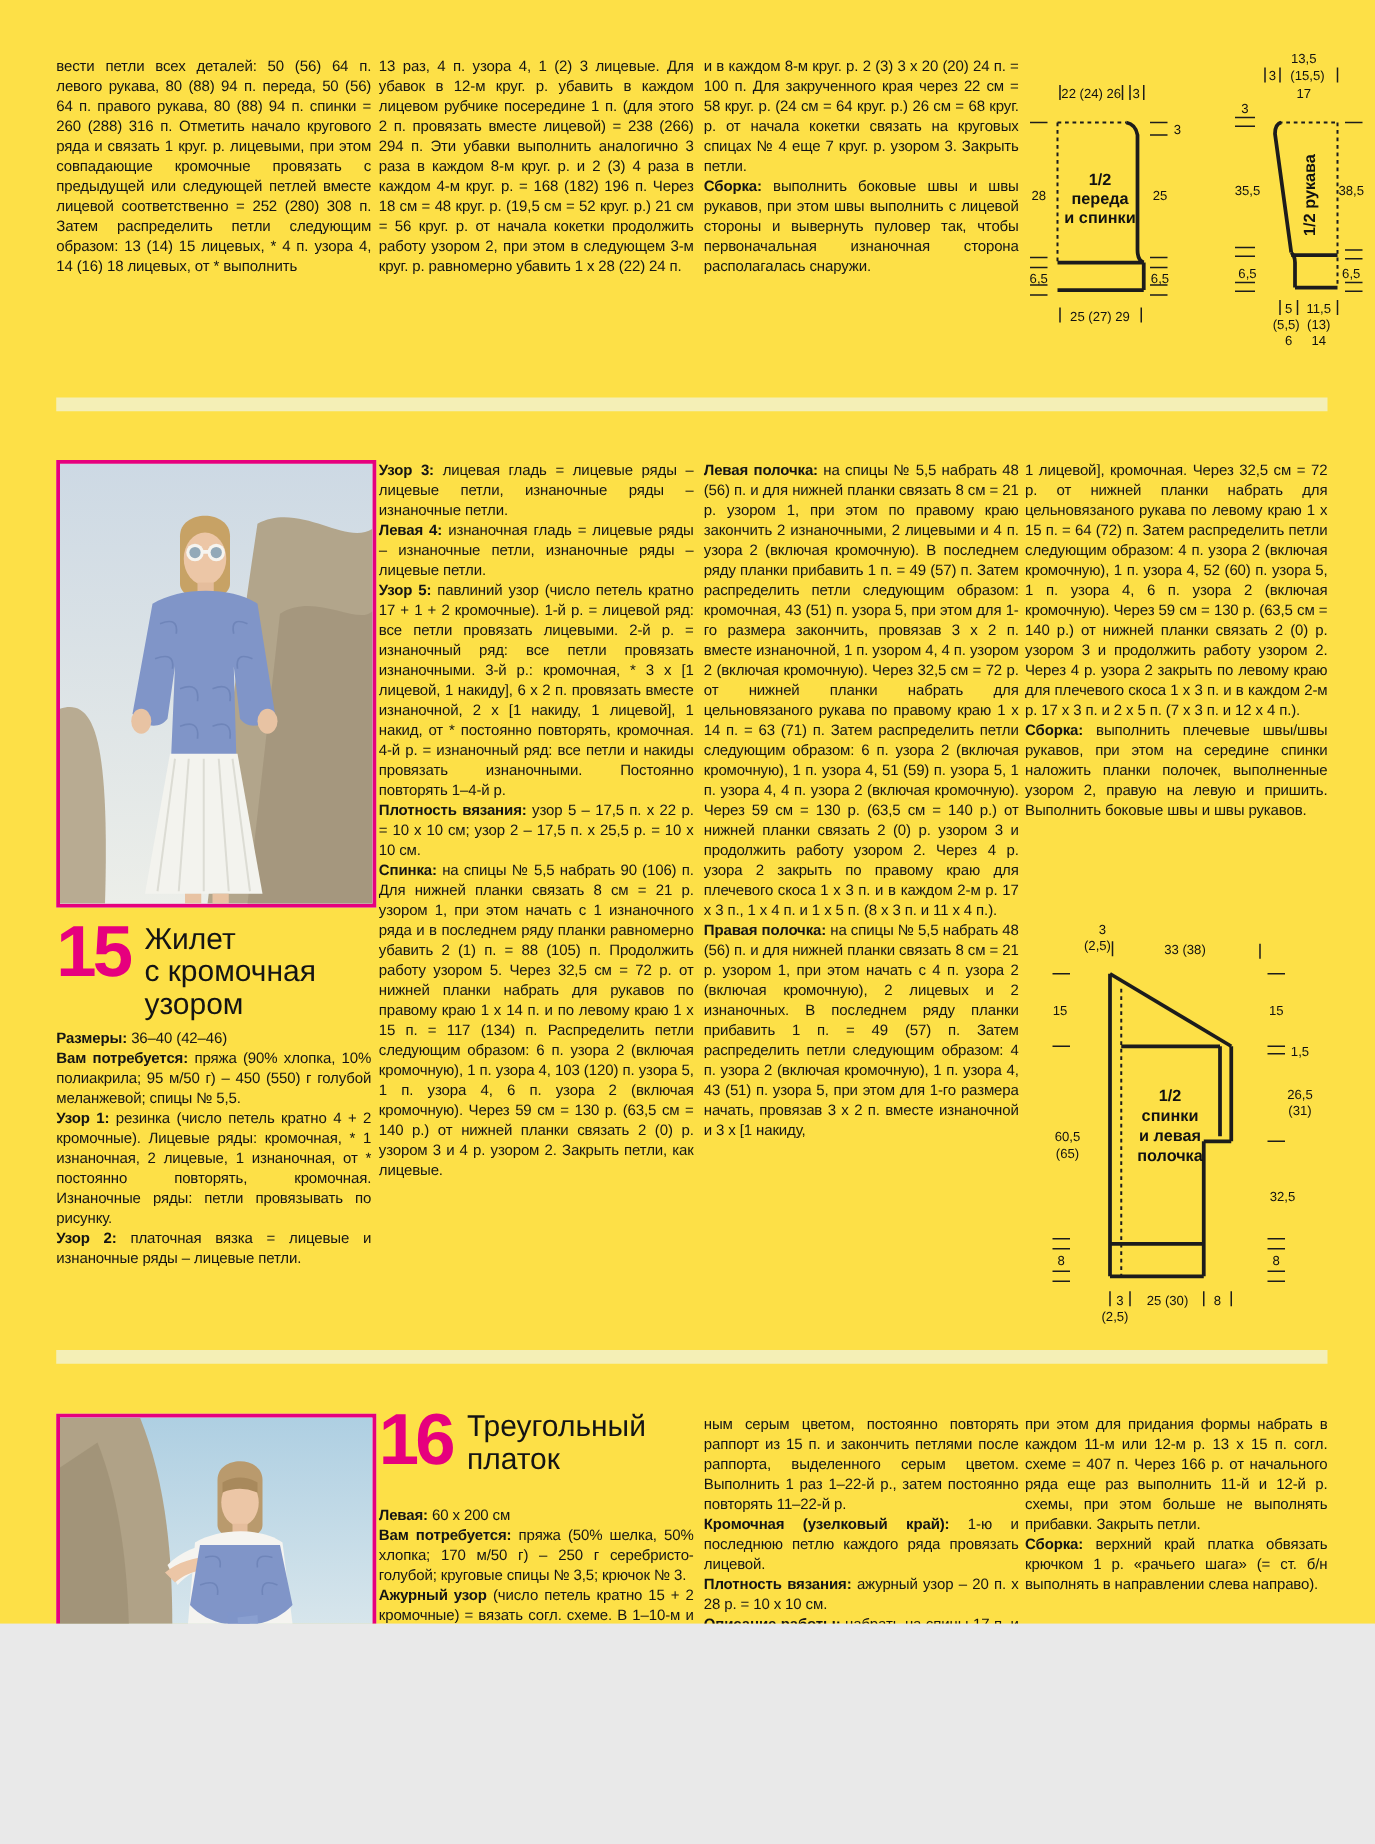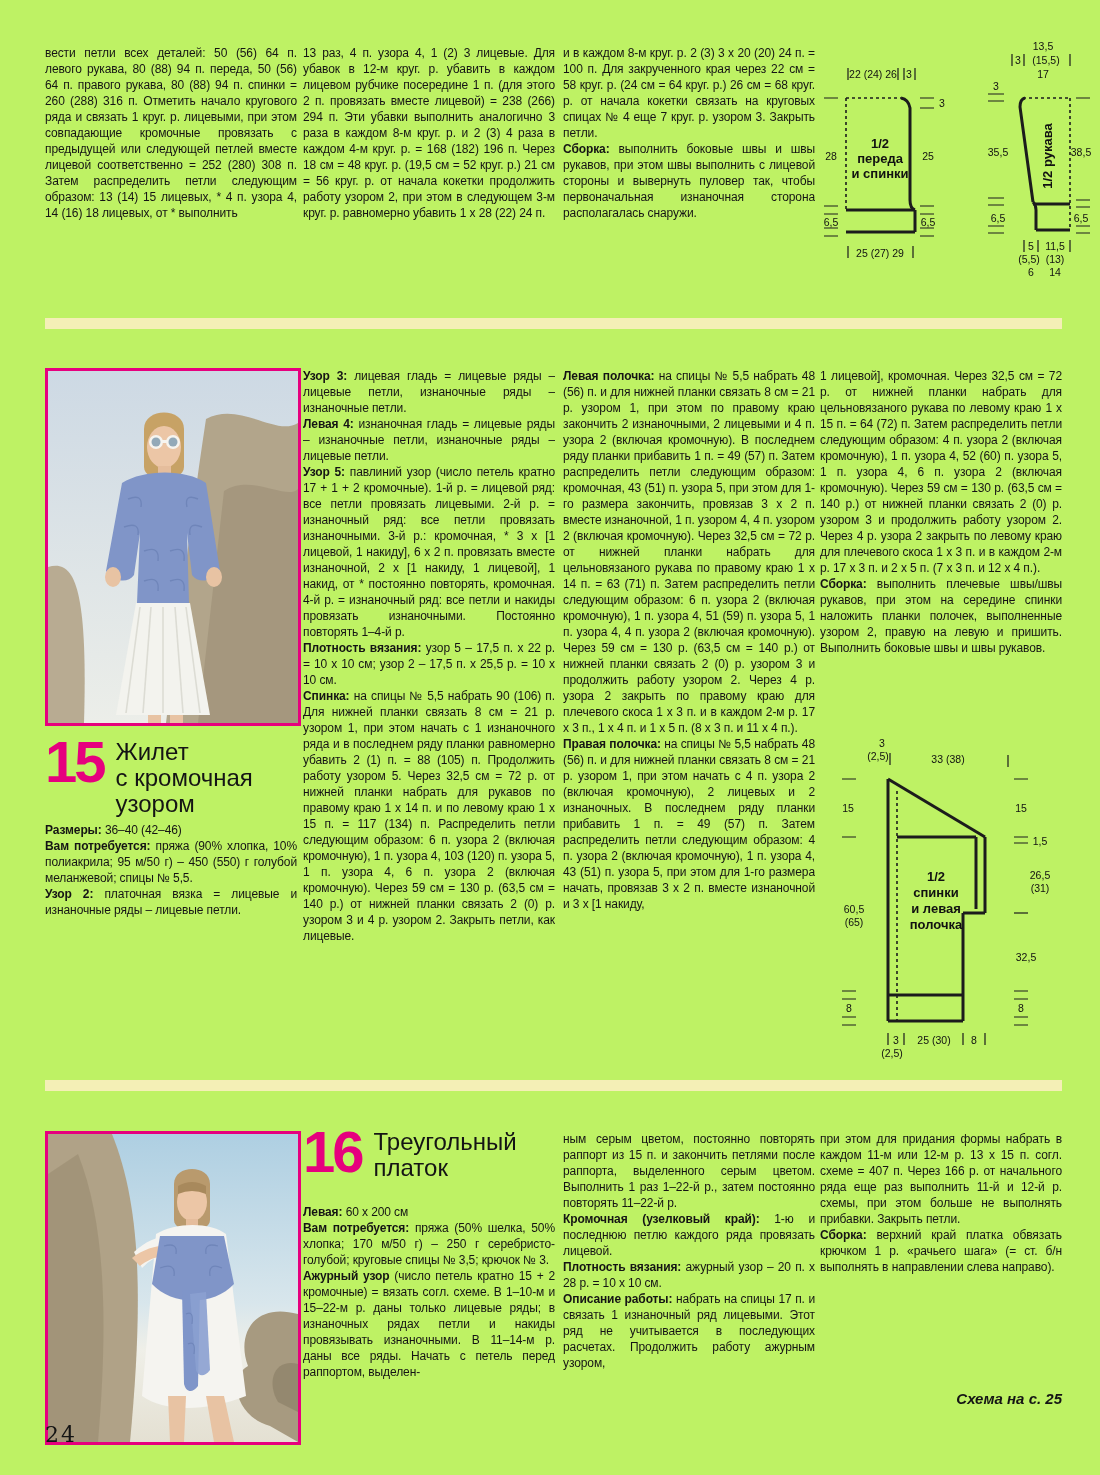--- a/index.html
+++ b/index.html
@@ -1,17 +1,17 @@
 <!DOCTYPE html>
 <html style="--accent: #e6007e; --divider: #f4efb6;"><head>
 <meta charset="utf-8">
 <style>
   :root { --accent:#e6007e; --divider:#f4efb6; }
   html,body { margin:0; padding:0; background:#e9e9e9; }
-  .page { position:relative; width:1100px; height:1475px; margin:0 auto; background:#bef264;
+  .page { position:relative; width:1100px; height:1299px; margin:0 auto; background:#fde047;
           font-family:"Liberation Sans", sans-serif; color:#141414; overflow:hidden; }
   .col { position:absolute; width:252px; text-align:justify; font-size:12px; line-height:16px;
          letter-spacing:-0.1px; overflow:hidden; }
   .para { margin:0; }
   .para b { font-weight:bold; }
   .divider { position:absolute; left:45px; width:1017px; height:11px; background:var(--divider); }
   .photo { position:absolute; border:3px solid var(--accent); overflow:hidden; background:#dfe7ec; }
   .heading { position:absolute; display:flex; align-items:flex-start; }
   .heading .num { color:var(--accent); font-size:58px; font-weight:bold; line-height:0.82; letter-spacing:-3px; }
   .heading .title { font-size:24px; font-weight:normal; line-height:26px; margin-left:12px; margin-top:1px; }
@@ -151,20 +151,21 @@
     <div class="title">
       <div>Жилет</div>
       <div>с кромочная</div>
       <div>узором</div>
     </div>
   </div>
 
   <div class="col" style="left:45px;top:822px;height:240px">
       <p class="para"><b>Размеры: </b>36–40 (42–46)</p>
       <p class="para"><b>Вам потребуется: </b>пряжа (90% хлопка, 10% полиакрила; 95 м/50 г) – 450 (550) г голубой меланжевой; спицы № 5,5.</p>
+      <p class="para"><b>Узор 1: </b>резинка (число петель кратно 4 + 2 кромочные). Лицевые ряды: кромочная, * 1 изнаночная, 2 лицевые, 1 изнаночная, от * постоянно повторять, кромочная. Изнаночные ряды: петли провязывать по рисунку.</p>
       <p class="para"><b>Узор 2: </b>платочная вязка = лицевые и изнаночные ряды – лицевые петли.</p>
     </div>
   <div class="col" style="left:303px;top:368px;height:694px">
       <p class="para"><b>Узор 3: </b>лицевая гладь = лицевые ряды – лицевые петли, изнаночные ряды – изнаночные петли.</p>
       <p class="para"><b>Левая 4: </b>изнаночная гладь = лицевые ряды – изнаночные петли, изнаночные ряды – лицевые петли.</p>
       <p class="para"><b>Узор 5: </b>павлиний узор (число петель кратно 17 + 1 + 2 кромочные). 1-й р. = лицевой ряд: все петли провязать лицевыми. 2-й р. = изнаночный ряд: все петли провязать изнаночными. 3-й р.: кромочная, * 3 х [1 лицевой, 1 накиду], 6 х 2 п. провязать вместе изнаночной, 2 х [1 накиду, 1 лицевой], 1 накид, от * постоянно повторять, кромочная. 4-й р. = изнаночный ряд: все петли и накиды провязать изнаночными. Постоянно повторять 1–4-й р.</p>
       <p class="para"><b>Плотность вязания: </b>узор 5 – 17,5 п. х 22 р. = 10 х 10 см; узор 2 – 17,5 п. х 25,5 р. = 10 х 10 см.</p>
       <p class="para"><b>Спинка: </b>на спицы № 5,5 набрать 90 (106) п. Для нижней планки связать 8 см = 21 р. узором 1, при этом начать с 1 изнаночного ряда и в последнем ряду планки равномерно убавить 2 (1) п. = 88 (105) п. Продолжить работу узором 5. Через 32,5 см = 72 р. от нижней планки набрать для рукавов по правому краю 1 х 14 п. и по левому краю 1 х 15 п. = 117 (134) п. Распределить петли следующим образом: 6 п. узора 2 (включая кромочную), 1 п. узора 4, 103 (120) п. узора 5, 1 п. узора 4, 6 п. узора 2 (включая кромочную). Через 59 см = 130 р. (63,5 см = 140 р.) от нижней планки связать 2 (0) р. узором 3 и 4 р. узором 2. Закрыть петли, как лицевые.</p>
     </div>
   <div class="col" style="left:563px;top:368px;height:694px">

